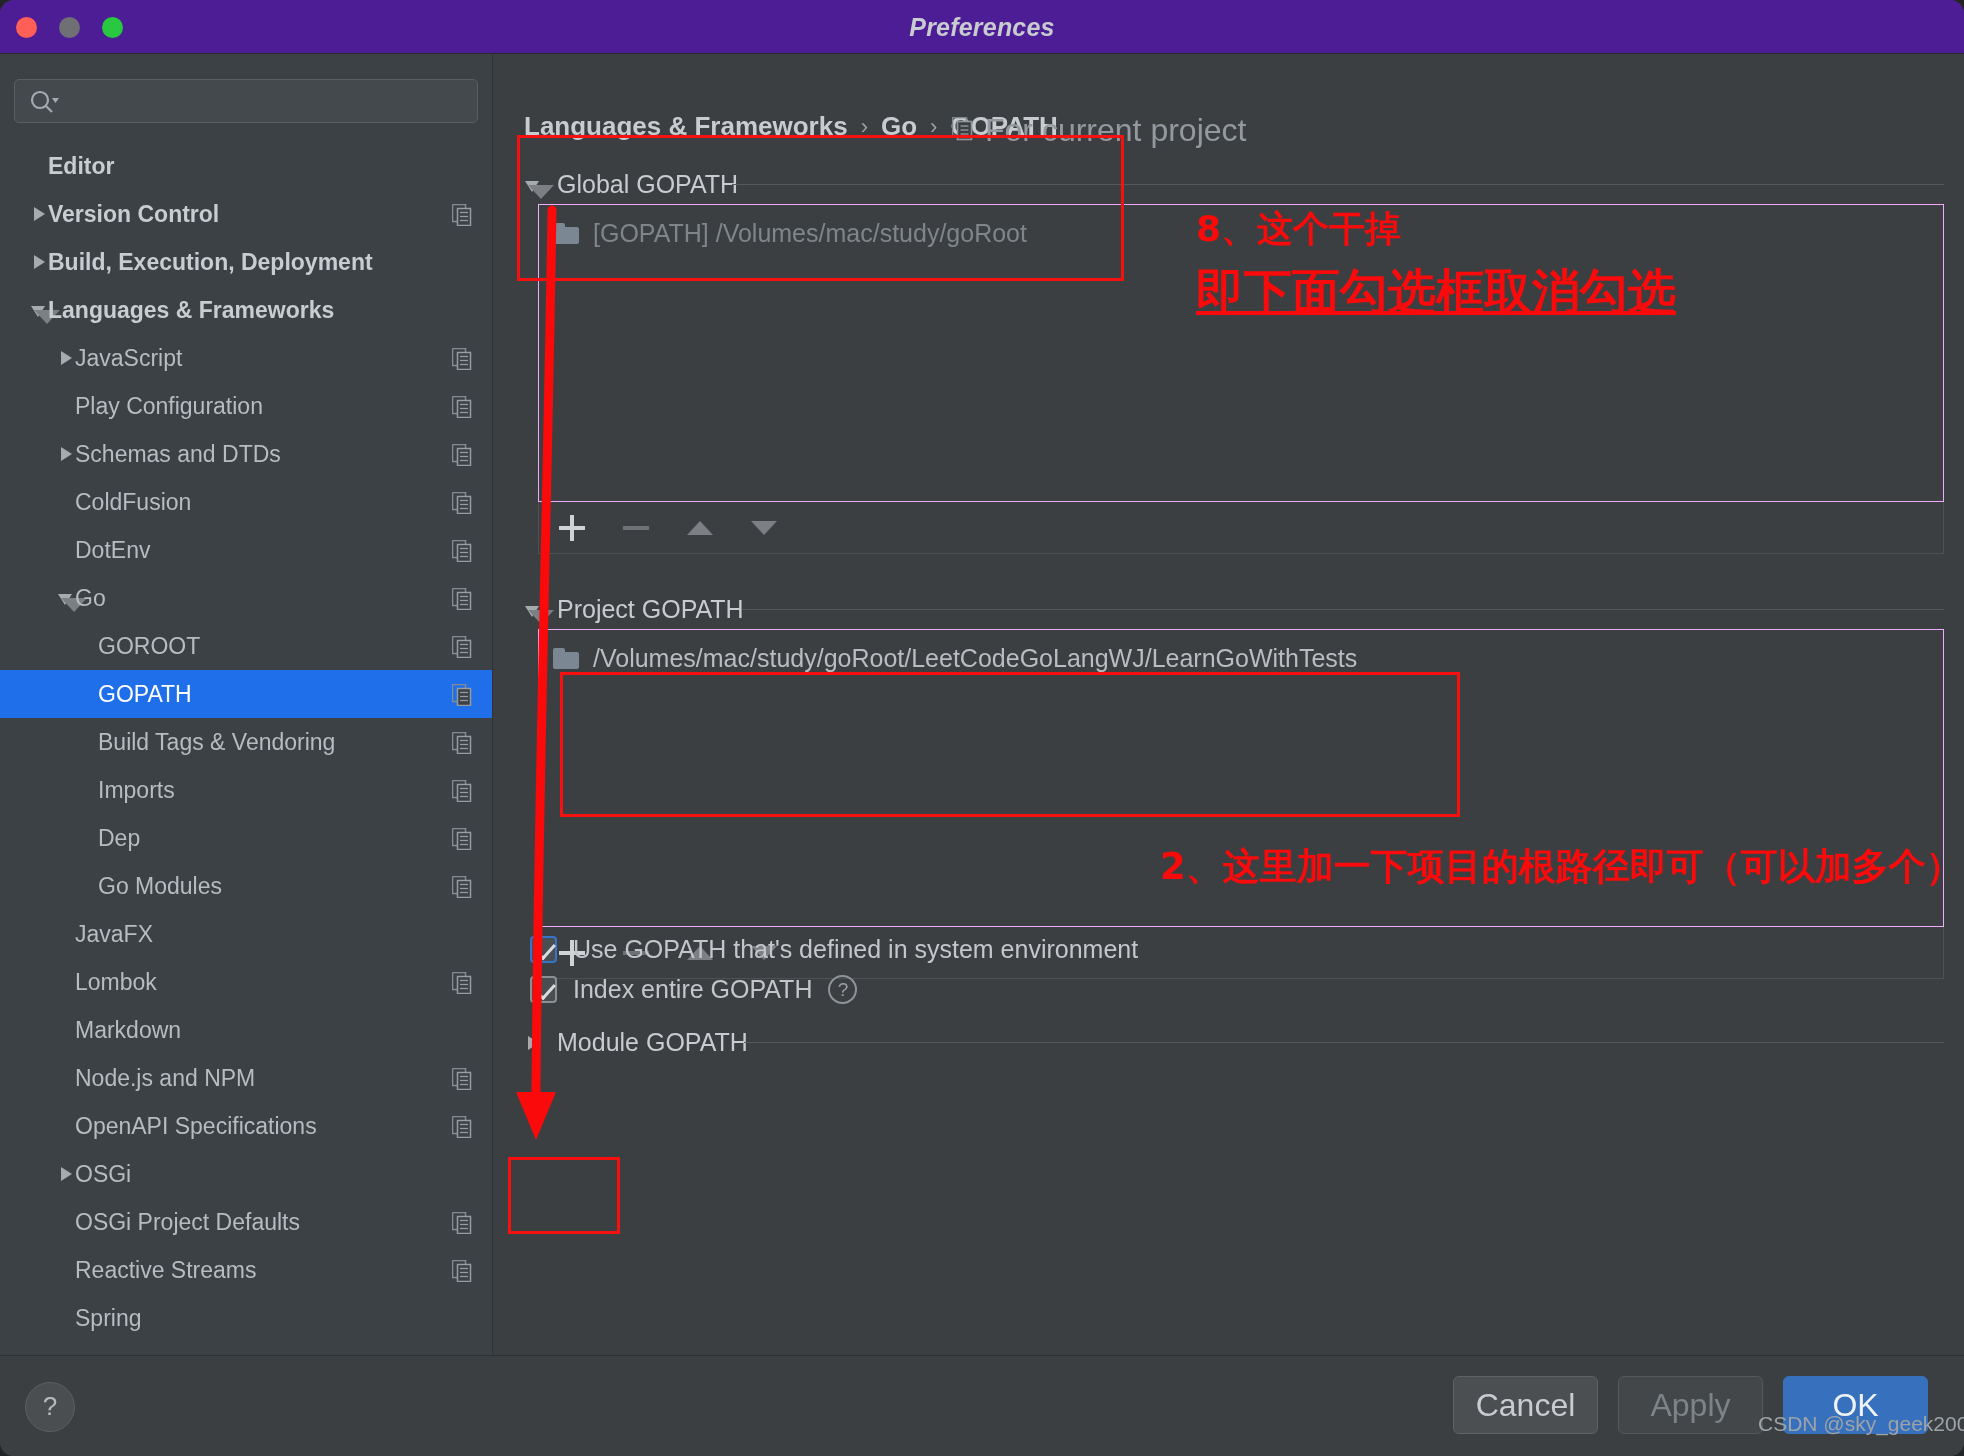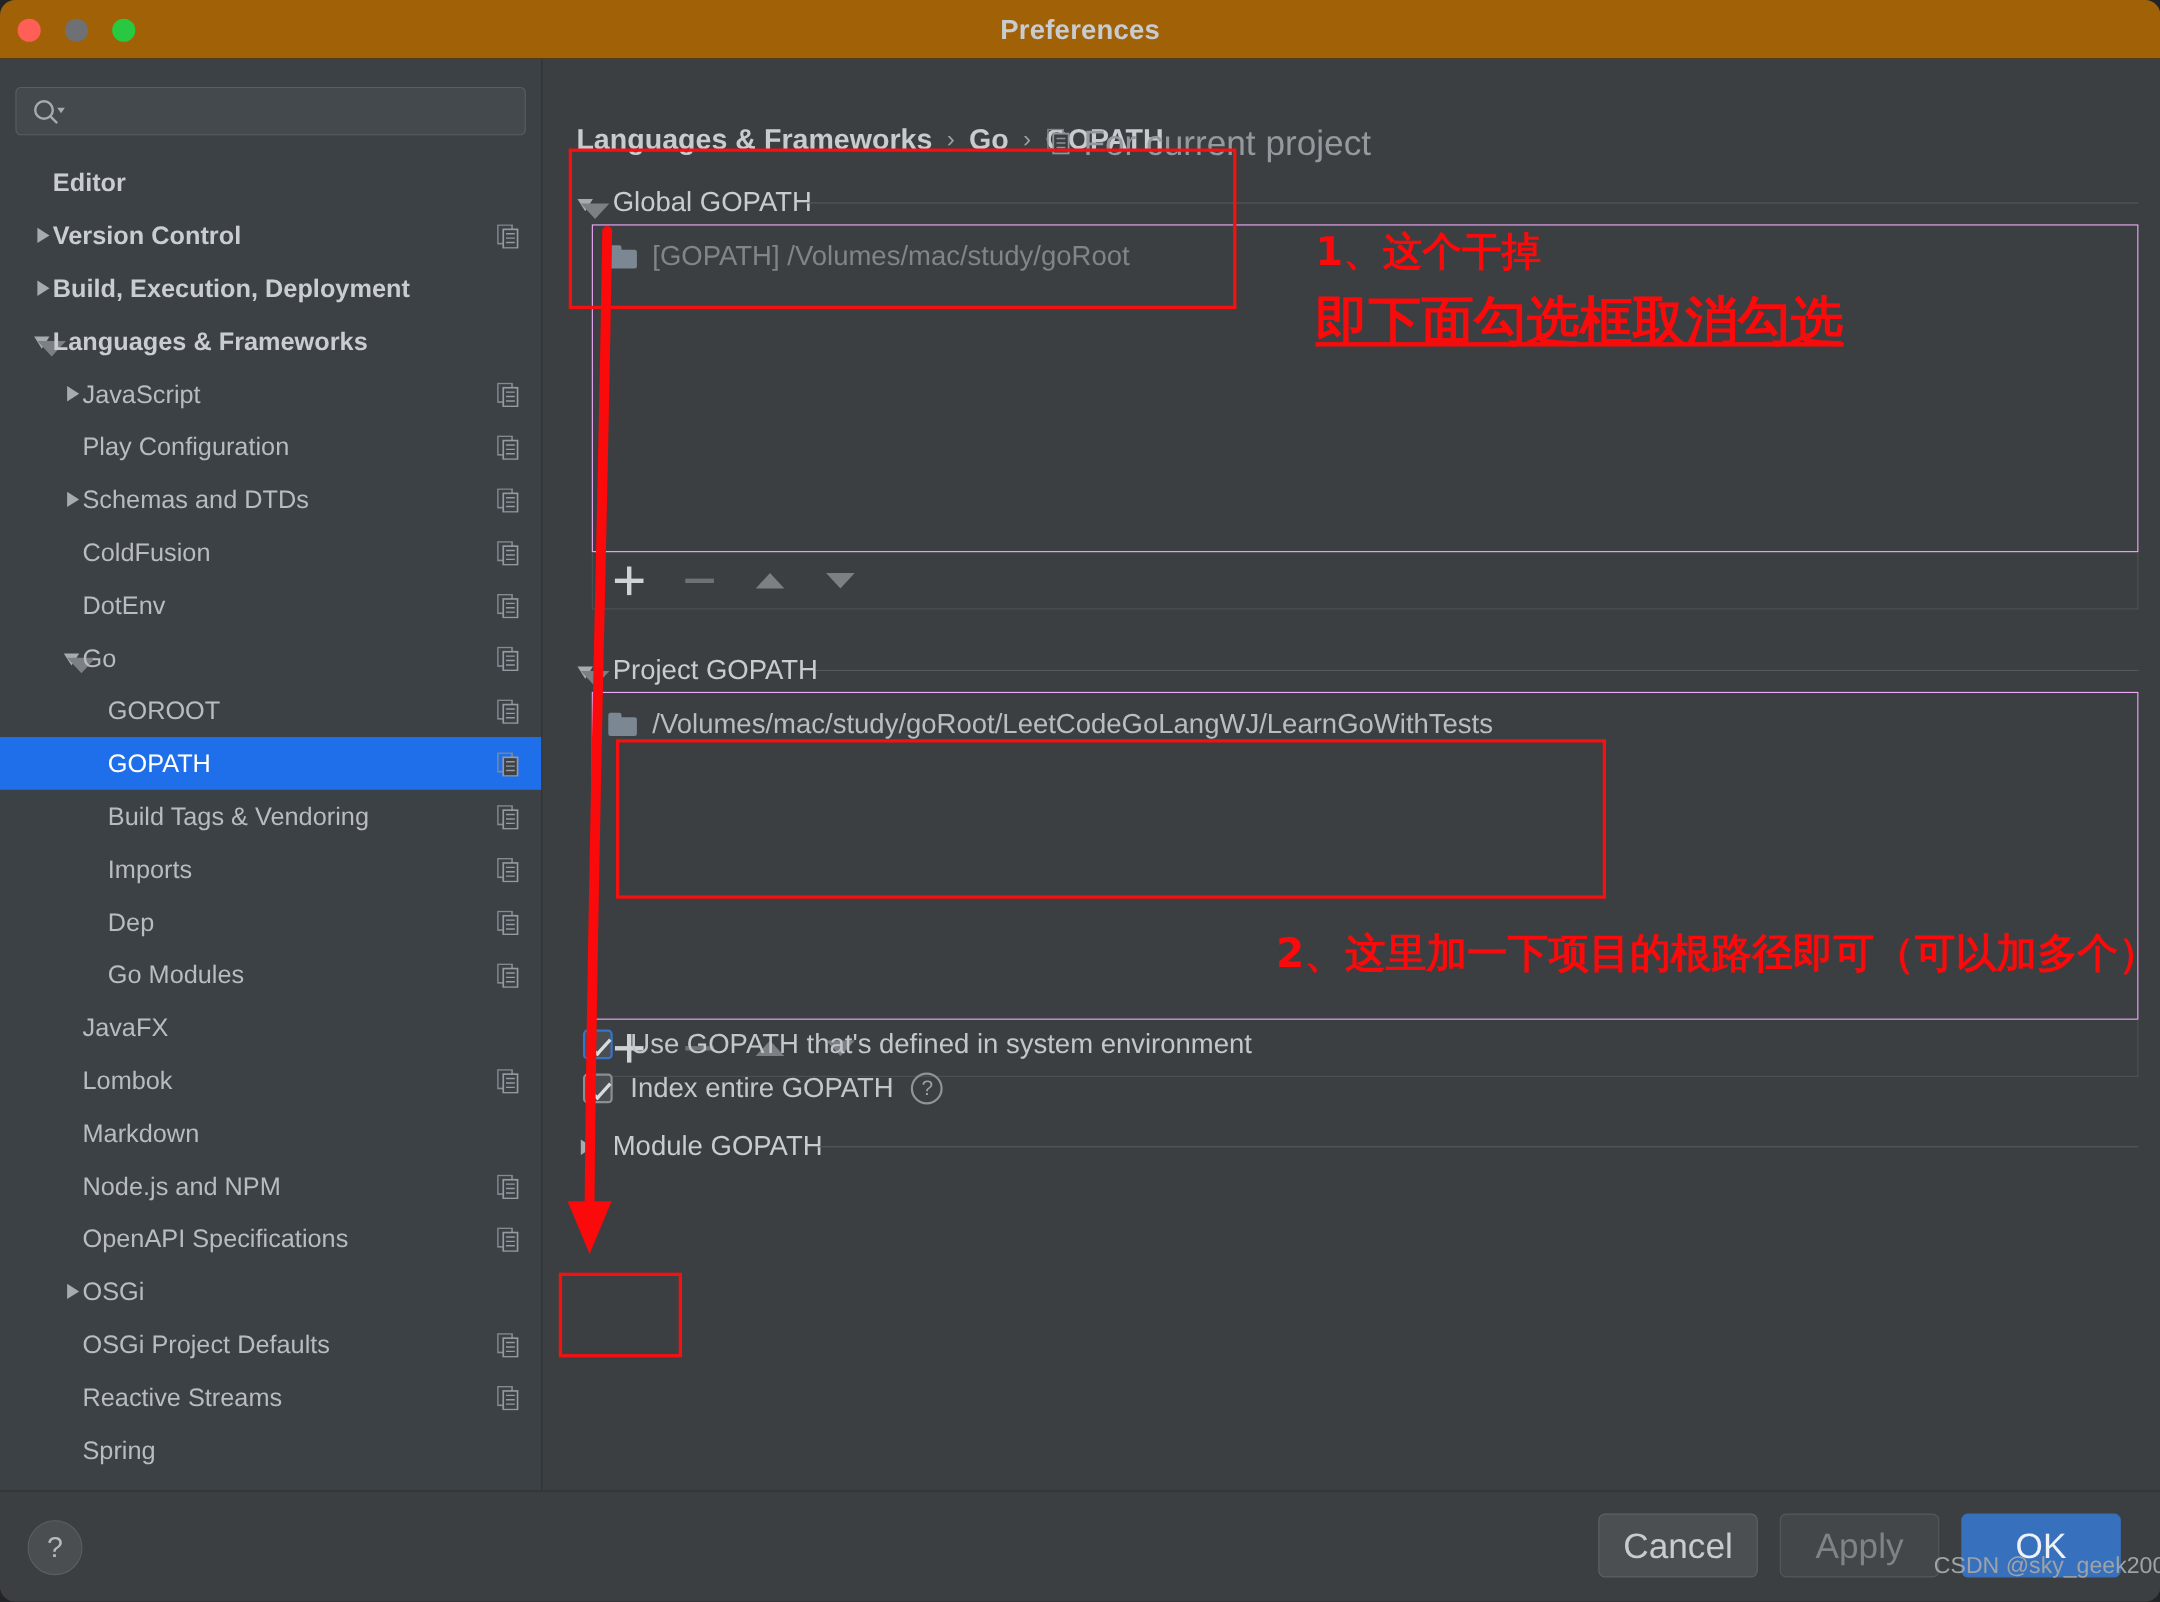--- a/index.html
+++ b/index.html
@@ -13,22 +13,23 @@
     position: absolute; left: 0; top: 0;
     width: 1964px; height: 1456px;
     background: #3c3f41;
     border-radius: 14px;
     overflow: hidden;
   }
 
   
   #titlebar {
     position: absolute; left: 0; top: 0; width: 1964px; height: 54px;
-    background: #a16207;
+    background: #4c1d95;
     border-bottom: 1px solid #2b2b2b;
+    font-style: italic;
   }
   #traffic { position: absolute; left: 16px; top: 17px; display: flex; gap: 22px; }
   .dot { width: 21px; height: 21px; border-radius: 50%; }
   .dot.red { background: #ff5f57; }
   .dot.amber { background: #6e7073; }
   .dot.green { background: #28c840; }
   #title {
     position: absolute; left: 0; top: 13px; width: 1964px;
     text-align: center;
     color: #c8ccd0; font-size: 25px; font-weight: bold;
@@ -535,18 +536,18 @@
 
   <div class="redbox" style="left:517px; top:135px; width:607px; height:146px;"></div>
   <div class="redbox" style="left:560px; top:672px; width:900px; height:145px;"></div>
   <div class="redbox" style="left:508px; top:1157px; width:112px; height:77px;"></div>
 
   <svg id="arrow-svg">
     <path d="M 552 210 C 548 480, 538 800, 536 1095" stroke="#fa0a0a" stroke-width="9" fill="none" stroke-linecap="round"></path>
     <polygon points="536,1140 516,1092 556,1092" fill="#fa0a0a"></polygon>
   </svg>
 
-  <div class="anno" style="left:1196px; top:205px; font-size:36px;">1、这个干掉</div>
+  <div class="anno" style="left:1196px; top:205px; font-size:36px;">8、这个干掉</div>
   <div class="anno" style="left:1196px; top:260px; font-size:48px;text-decoration:underline;">即下面勾选框取消勾选</div>
   <div class="anno" style="left:1160px; top:842px; font-size:37px;">2、这里加一下项目的根路径即可（可以加多个）</div>
 
   <div id="watermark">CSDN @sky_geek2008</div>
 </div>
 
 </body></html>

